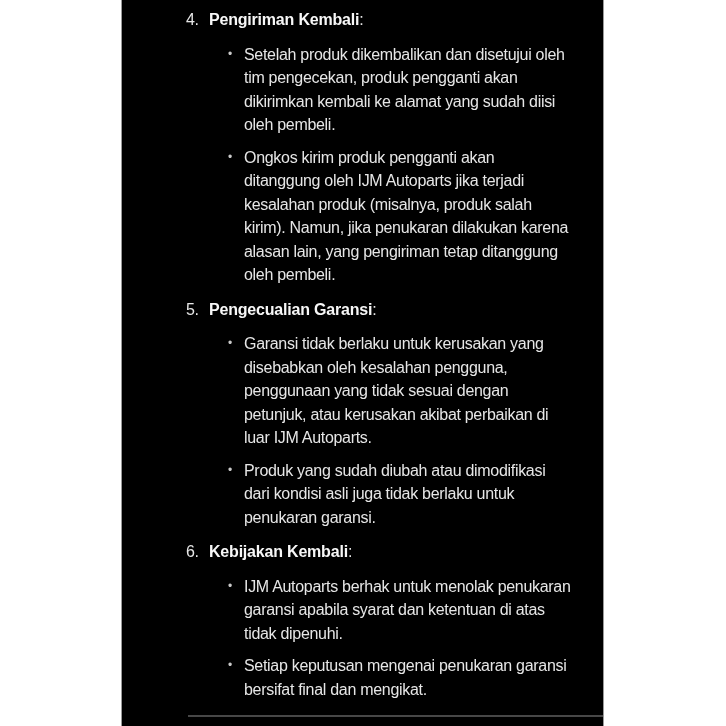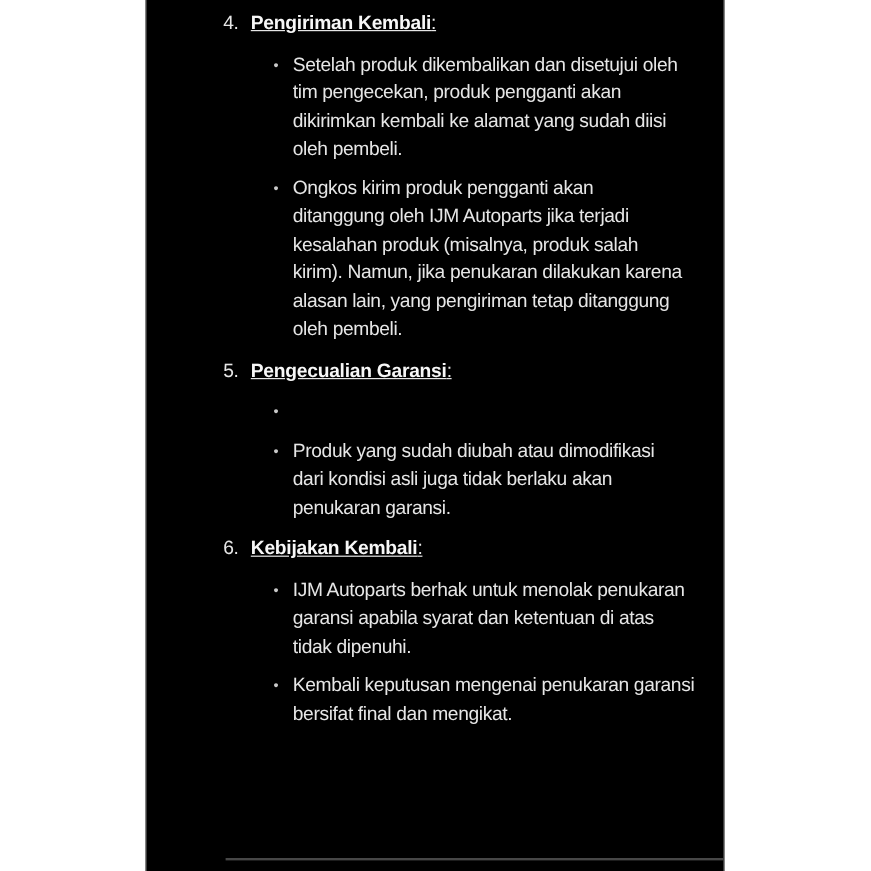--- a/index.html
+++ b/index.html
@@ -42,21 +42,20 @@
   .section:first-child .heading {
     margin-top: 0;
   }
   .num {
     width: 23px;
     flex-shrink: 0;
     color: #e6e6e6;
   }
   .title-wrap {
     color: #e6e6e6;
-    text-decoration: underline;
   }
   .title-wrap b {
     color: #f7f7f7;
     font-weight: bold;
     letter-spacing: -0.2px;
   }
   ul.bullets {
     list-style: none;
     margin: 0;
     padding: 0 0 0 42px;
@@ -119,45 +118,50 @@
       </div>
 
       <div class="section">
         <div class="heading">
           <span class="num">5.</span>
           <span class="title-wrap"><b>Pengecualian Garansi</b><span>:</span></span>
         </div>
         <ul class="bullets">
           <li>
             <span class="dot">•</span>
+            <span class="li-text">Garansi tidak berlaku untuk kerusakan yang
+disebabkan oleh kesalahan pengguna,
+penggunaan yang tidak sesuai dengan
+petunjuk, atau kerusakan akibat perbaikan di
+luar IJM Autoparts.</span>
           </li>
           <li>
             <span class="dot">•</span>
             <span class="li-text">Produk yang sudah diubah atau dimodifikasi
-dari kondisi asli juga tidak berlaku akan
+dari kondisi asli juga tidak berlaku untuk
 penukaran garansi.</span>
           </li>
         </ul>
       </div>
 
       <div class="section">
         <div class="heading">
           <span class="num">6.</span>
           <span class="title-wrap"><b>Kebijakan Kembali</b><span>:</span></span>
         </div>
         <ul class="bullets">
           <li>
             <span class="dot">•</span>
             <span class="li-text">IJM Autoparts berhak untuk menolak penukaran
 garansi apabila syarat dan ketentuan di atas
 tidak dipenuhi.</span>
           </li>
           <li>
             <span class="dot">•</span>
-            <span class="li-text">Kembali keputusan mengenai penukaran garansi
+            <span class="li-text">Setiap keputusan mengenai penukaran garansi
 bersifat final dan mengikat.</span>
           </li>
         </ul>
       </div>
 
     </div>
     <div class="divider"></div>
   </div>
 </div>
 

